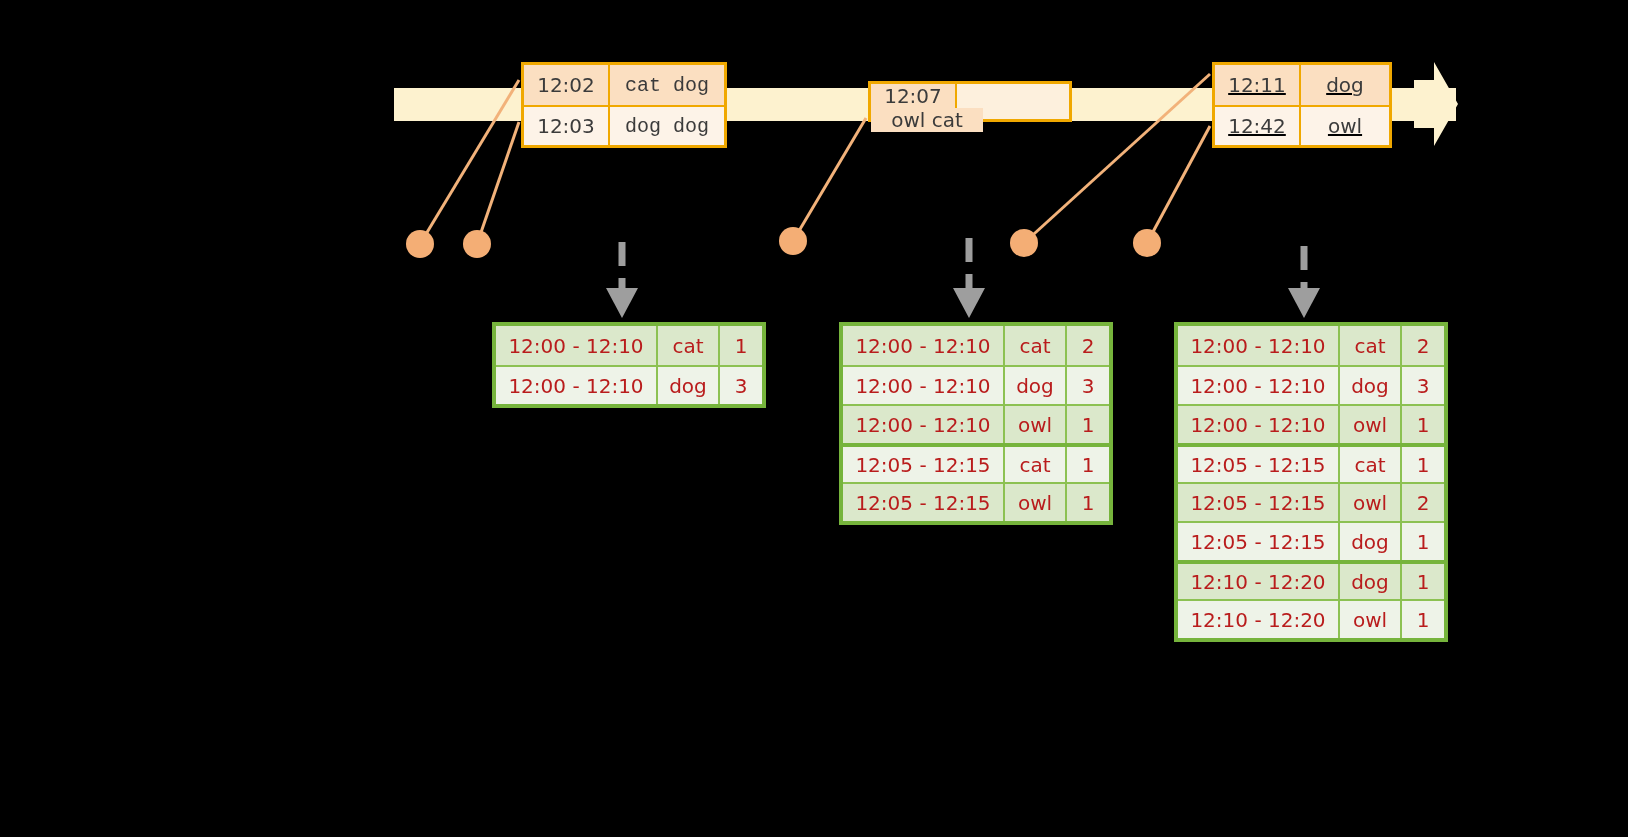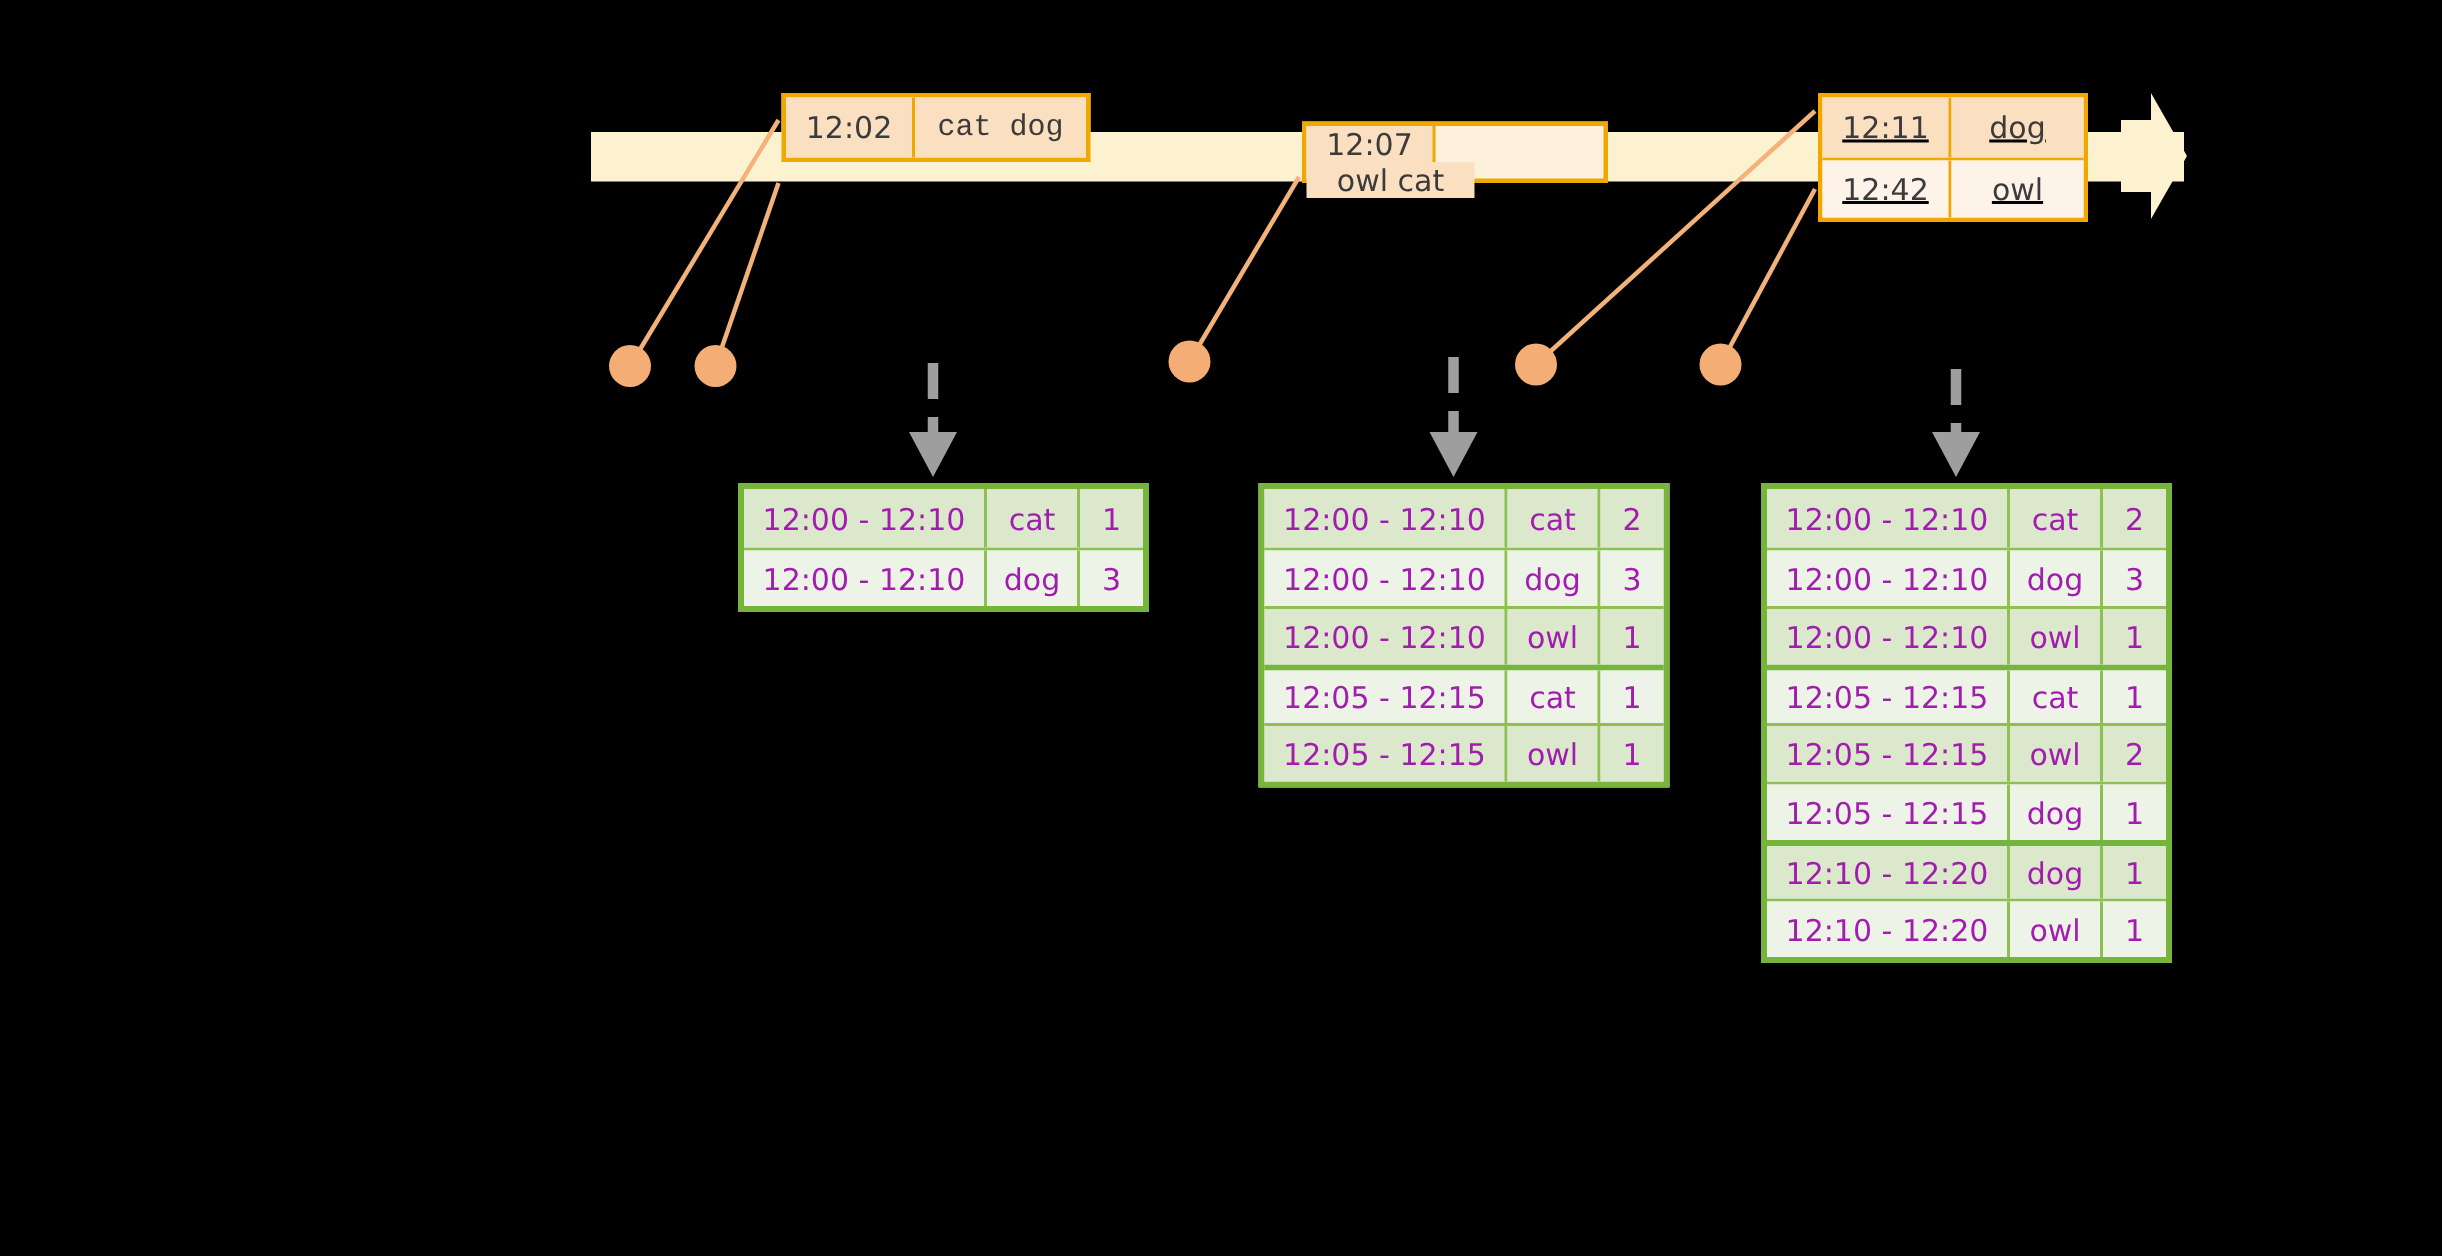--- a/index.html
+++ b/index.html
@@ -112,21 +112,21 @@
   }
   .res-row + .res-row { border-top: 2px solid #8cc152; }
   .res-row.sep { border-top: 4px solid #76b43c; }
   .res-row.shade .rcell { background: #dbe8cb; }
   .rcell {
     box-sizing: border-box;
     display: flex;
     align-items: center;
     justify-content: center;
     font-size: 20px;
-    color: #a21caf;
+    color: #b91c1c;
     background: #eef3e8;
     border-right: 2px solid #8cc152;
   }
   .rcell.last { border-right: none; }
   .r-window { width: 162px; }
   .r-word   { width: 62px; }
   .r-count  { width: 42px; }
 
   #result-table-1 { left: 492px; top: 322px; }
   #result-table-2 { left: 839px; top: 322px; }
@@ -167,20 +167,24 @@
       <path d="M953 288 L985 288 L969 318 Z"></path>
       <path d="M1288 288 L1320 288 L1304 318 Z"></path>
     </g>
   </svg>
 
   <div class="event-box" id="event-box-1">
     <div class="event-row shade">
       <div class="ev-time">12:02</div>
       <div class="ev-words">cat dog</div>
     </div>
+    <div class="event-row">
+      <div class="ev-time">12:03</div>
+      <div class="ev-words">dog dog</div>
+    </div>
   </div>
 
   <div class="event-box" id="event-box-2">
     <div class="event-row shade">
       <div class="ev-time">12:07</div>
       <div class="ev-words">owl cat</div>
     </div>
   </div>
 
   <div class="event-box" id="event-box-3">

